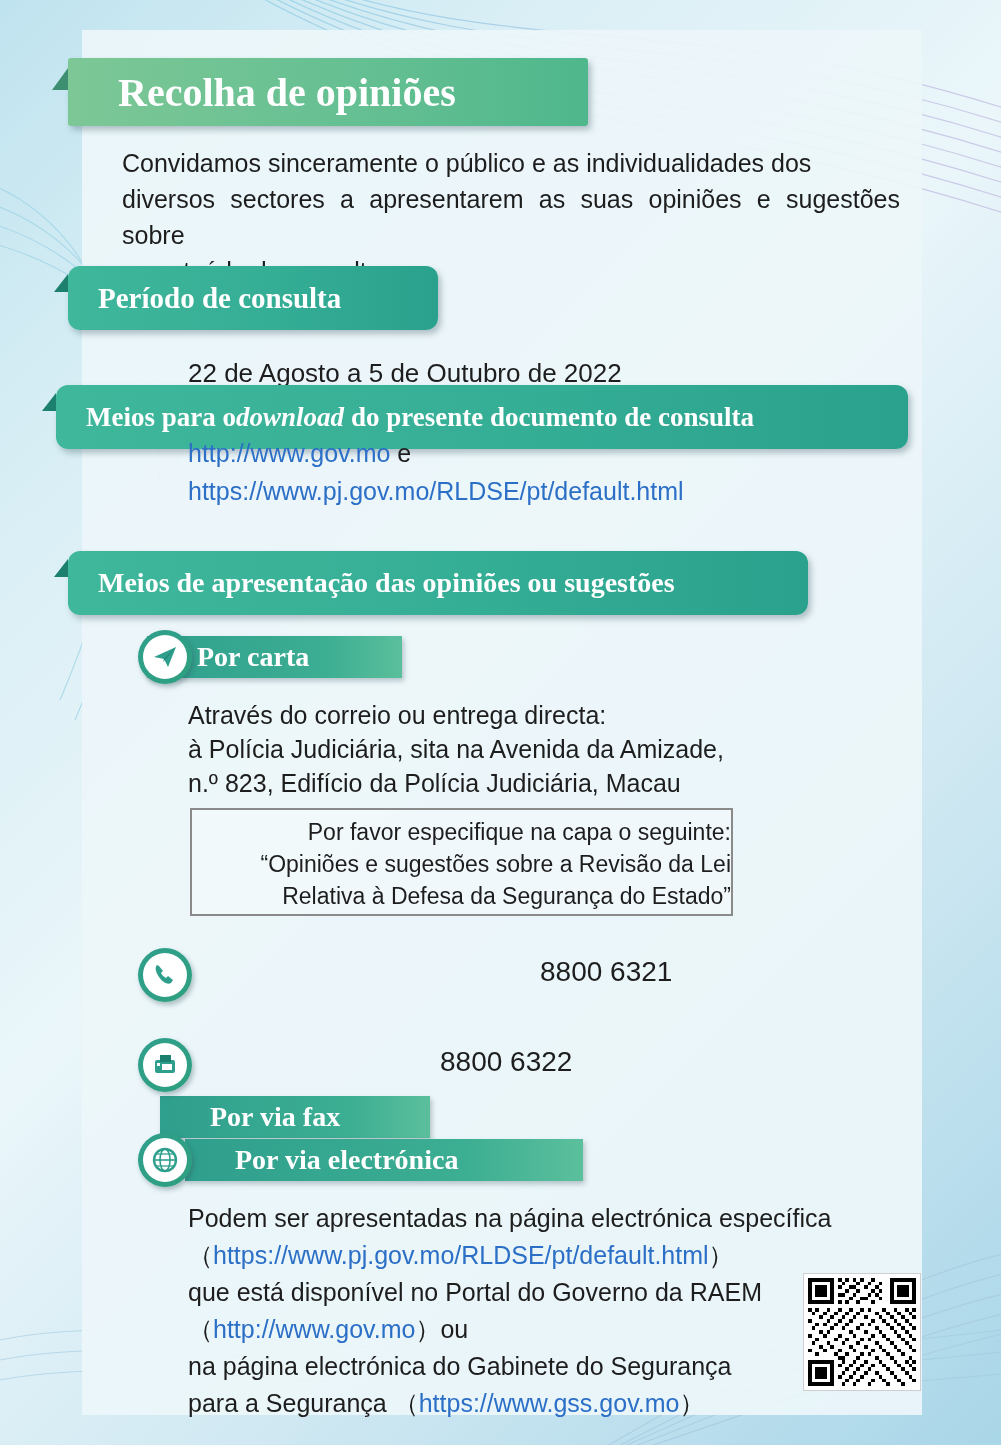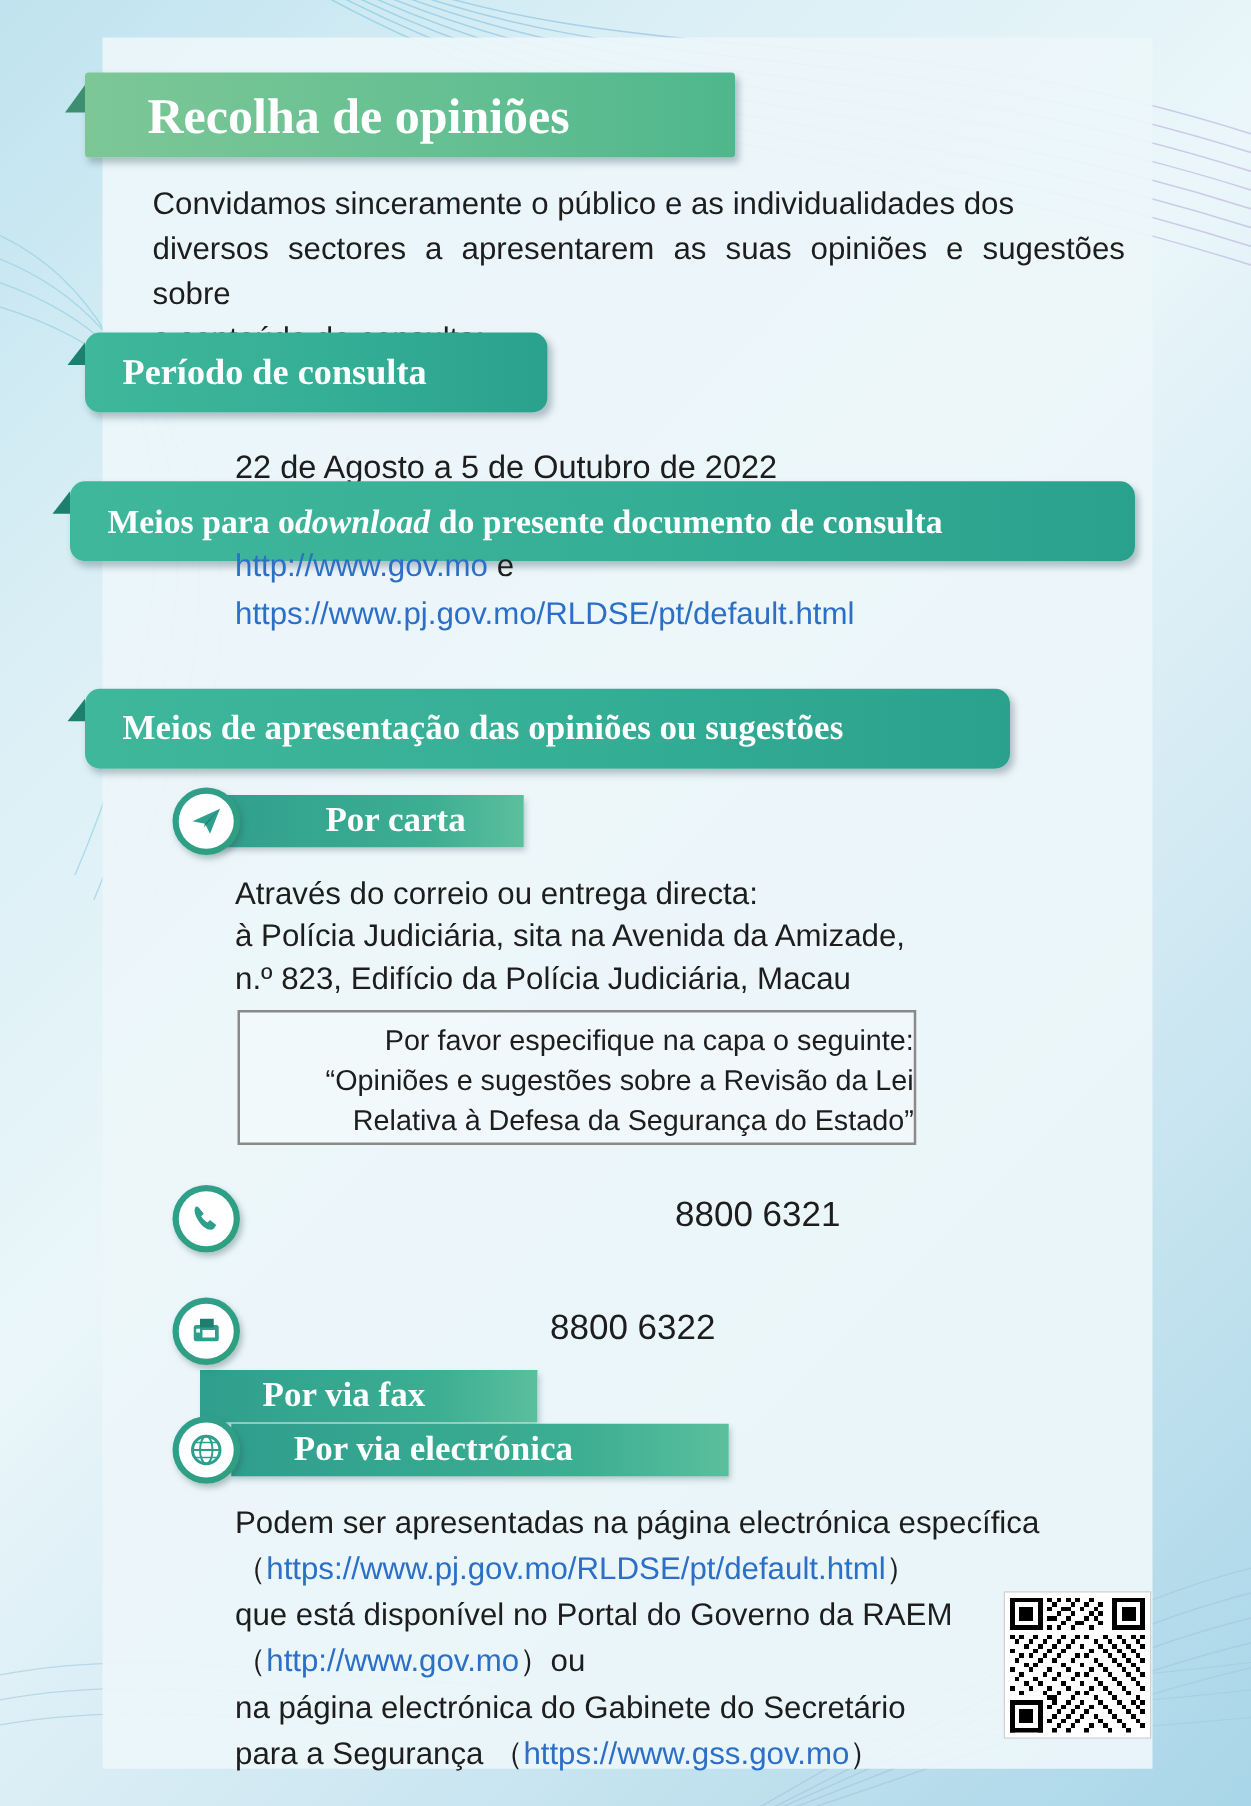--- a/index.html
+++ b/index.html
@@ -165,21 +165,21 @@
     font-size: 28px;
     display: flex;
     align-items: center;
     padding-left: 50px;
     box-sizing: border-box;
     box-shadow: 2px 3px 5px rgba(50,80,90,0.3);
     z-index: 2;
   }
 
   #icon-carta   { left: 138px; top: 630px; }
-  #label-carta  { left: 164px; top: 636px; width: 255px; justify-content: center; }
+  #label-carta  { left: 147px; top: 636px; width: 255px; }
   #icon-tel     { left: 138px; top: 948px; }
   #label-tel    { left: 160px; top: 954px; width: 372px; }
   #icon-fax     { left: 138px; top: 1038px; }
   #label-fax    { left: 160px; top: 1096px; width: 270px; }
   #icon-elec    { left: 138px; top: 1133px; }
   #label-elec   { left: 160px; top: 1139px; width: 398px; margin-left: 25px; }
 
   .chan-body {
     position: absolute;
     font-size: 25px;
@@ -359,21 +359,21 @@
   </div>
   <div class="chan-body" id="elec-text">
     <div>Podem ser apresentadas na página electrónica específica</div>
     <div>
       <span>（</span><span class="link">https://www.pj.gov.mo/RLDSE/pt/default.html</span><span>）</span>
     </div>
     <div>que está disponível no Portal do Governo da RAEM</div>
     <div>
       <span>（</span><span class="link">http://www.gov.mo</span><span>）ou</span>
     </div>
-    <div>na página electrónica do Gabinete do Secretário</div>
+    <div>na página electrónica do Gabinete do Segurança</div>
     <div>
       <span>para a Segurança </span><span>（</span><span class="link">https://www.gss.gov.mo</span><span>）</span>
     </div>
   </div>
 
   <div class="qr">
     <svg width="108" height="108" viewBox="0 0 29 29" shape-rendering="crispEdges">
       <rect width="29" height="29" fill="#ffffff"></rect>
       <g fill="#000000">
         <rect x="0" y="0" width="7" height="1"></rect>

